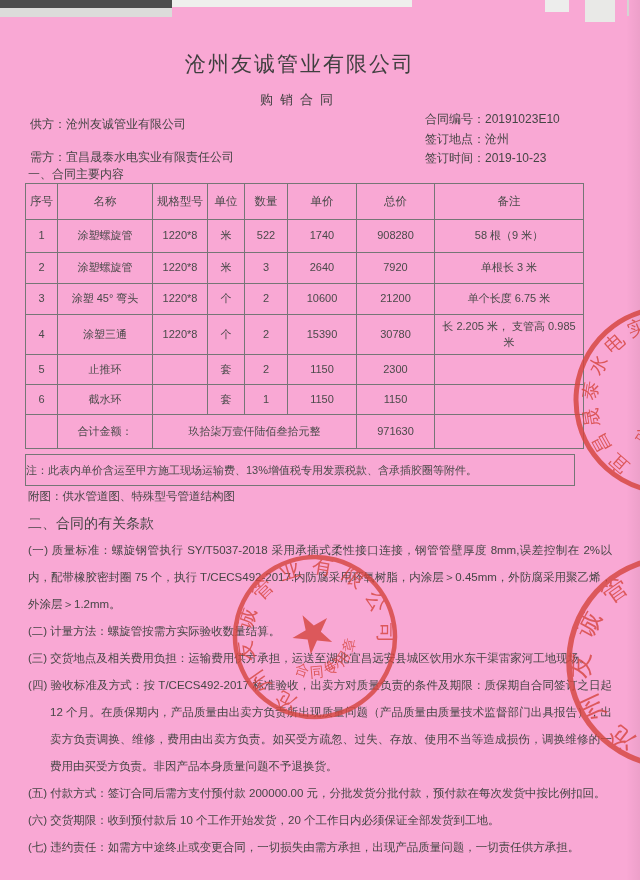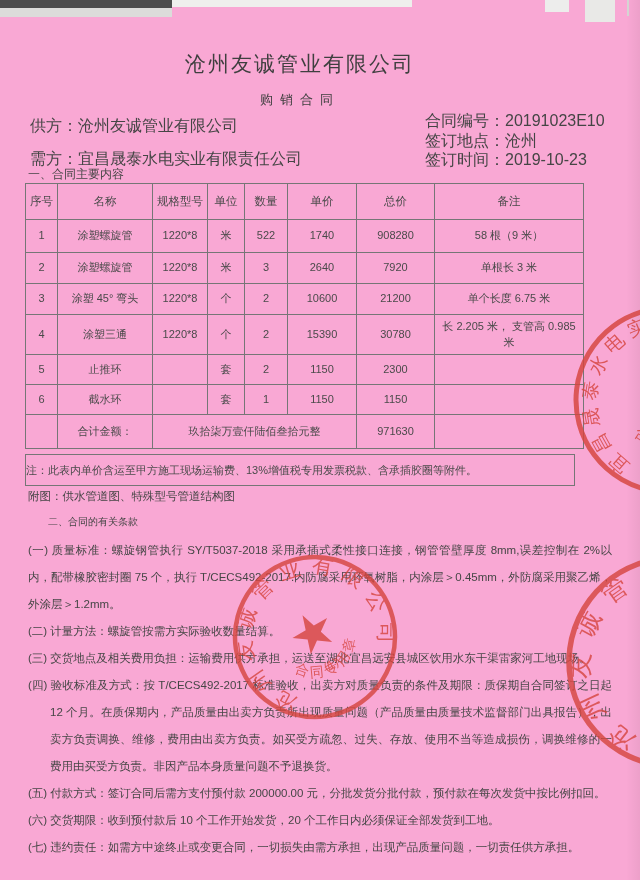--- a/index.html
+++ b/index.html
@@ -15,41 +15,41 @@
   .scan-tr-1{position:absolute;left:545px;top:0;width:24px;height:12px;background:#ededec;}
   .scan-tr-2{position:absolute;left:585px;top:0;width:30px;height:22px;background:#e9e9e7;}
   .scan-tr-3{position:absolute;left:627px;top:0;width:2px;height:16px;background:#d6d6d4;}
   .scan-right-shade{position:absolute;right:0;top:0;width:14px;height:880px;
     background:linear-gradient(to right, rgba(0,0,0,0), rgba(0,0,0,0.05));}
   
   .company-title{position:absolute;left:0;top:50px;width:600px;text-align:center;
     font-size:21px;letter-spacing:2px;color:#3f3f3f;font-weight:normal;margin:0;}
   .doc-title{position:absolute;left:0;top:91px;width:600px;text-align:center;
     font-size:13px;letter-spacing:7px;color:#3f3f3f;font-weight:normal;margin:0;}
-  .meta{position:absolute;font-size:16px;color:#454545;white-space:nowrap;}
+  .meta{position:absolute;font-size:12px;color:#454545;white-space:nowrap;}
   .m-supplier{left:30px;top:116px;}
   .m-buyer{left:30px;top:149px;}
   .m-no{left:425px;top:111px;}
   .m-place{left:425px;top:131px;}
   .m-date{left:425px;top:150px;}
   .sec1-heading{position:absolute;left:28px;top:166px;font-size:12px;color:#454545;}
   
   .items-table{position:absolute;left:25px;top:183px;width:558px;
     border-collapse:collapse;table-layout:fixed;}
   .items-table th,.items-table td{
     border:1px solid #767676;text-align:center;vertical-align:middle;
     font-size:11px;color:#4a4a4a;padding:0 2px;overflow:hidden;font-weight:normal;line-height:1.45;}
   .items-table th{font-size:11.5px;}
   tr.h-head{height:36px;} tr.h-r1{height:33px;} tr.h-r2{height:31px;}
   tr.h-r3{height:31px;} tr.h-r4{height:40px;} tr.h-r5{height:30px;}
   tr.h-r6{height:30px;} tr.h-total{height:34px;}
   .note-box{position:absolute;left:25px;top:454px;width:548px;height:18px;
     border:1px solid #767676;padding:6px 0 6px 0;font-size:11px;color:#4a4a4a;line-height:18px;white-space:nowrap;}
   .attachments-line{position:absolute;left:28px;top:489px;font-size:11.5px;color:#454545;}
-  .sec2-heading{position:absolute;left:28px;top:515px;font-size:10px;color:#454545;margin-left:20px;}
+  .sec2-heading{position:absolute;left:28px;top:515px;font-size:14px;color:#454545;}
   .terms{position:absolute;left:28px;top:537px;width:584px;
     font-size:11.5px;line-height:27px;color:#464646;text-align:justify;}
   .terms p{margin:0;}
   .terms p.hang{padding-left:22px;text-indent:-22px;}
   
   .stamp{position:absolute;pointer-events:none;}
   .stamp text{font-family:"Liberation Sans", sans-serif;}
 </style>
 </head>
 <body>

